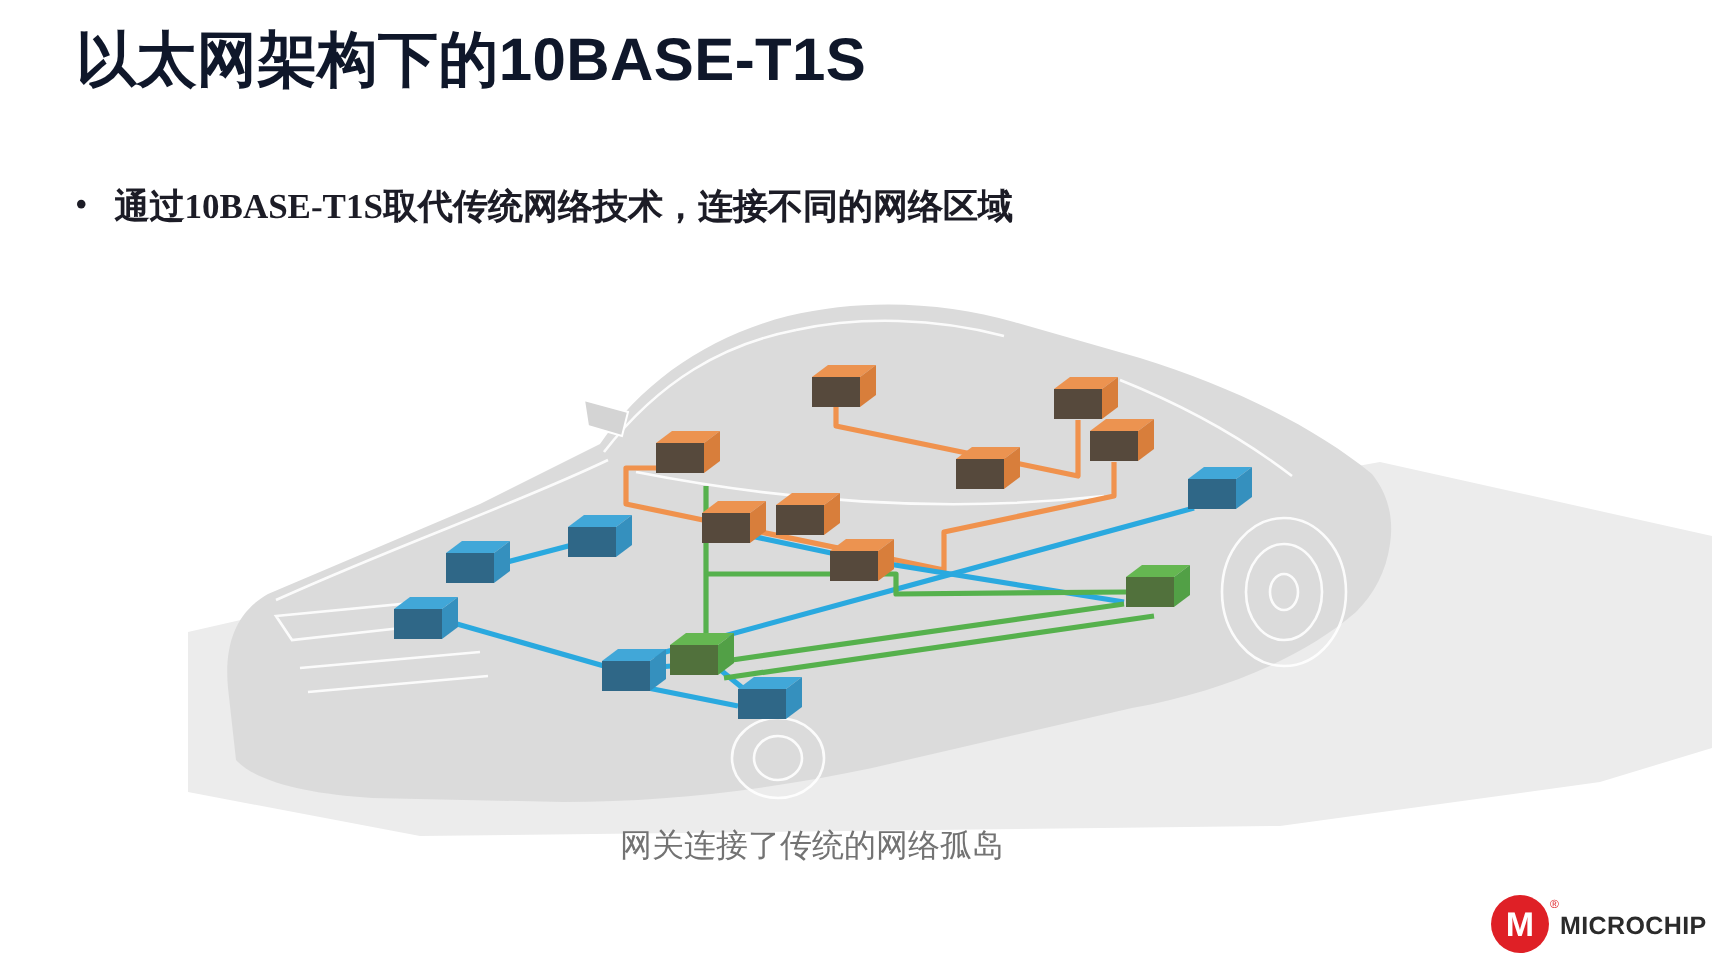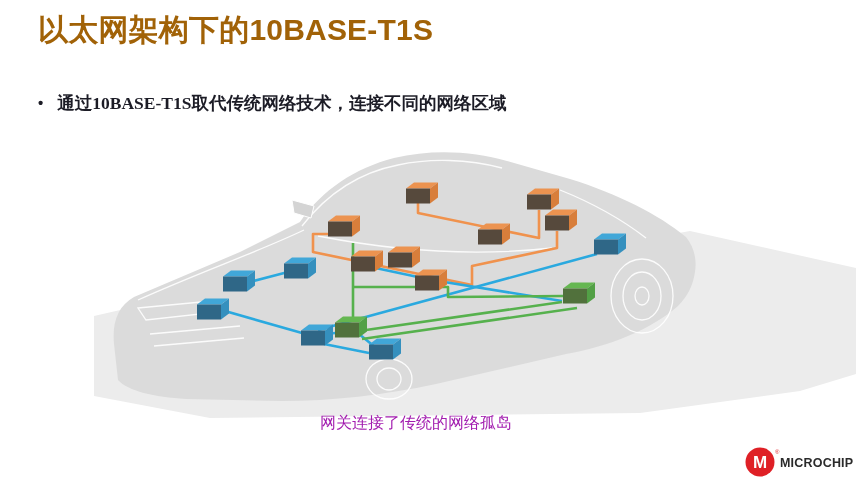--- a/index.html
+++ b/index.html
@@ -1,26 +1,26 @@
 <!DOCTYPE html>
 <html><head>
 <meta charset="utf-8">
 <style>
   html,body{margin:0;padding:0;background:#fff;}
   .page{position:relative;width:856px;height:482px;background:#ffffff;overflow:hidden;
         font-family:"Liberation Sans",sans-serif;}
   .title{position:absolute;left:38px;top:10px;font-size:30px;font-weight:bold;
-         color:#a16207;letter-spacing:0.2px;white-space:nowrap;}
+         color:#0f172a;letter-spacing:0.2px;white-space:nowrap;}
   .bullet-row{position:absolute;left:38px;top:91px;display:flex;align-items:flex-start;
               font-size:17.5px;font-weight:bold;color:#1C1C26;}
   .bullet-dot{font-size:15px;line-height:24px;margin-right:14px;}
   .bullet-text{line-height:24px;white-space:nowrap;font-family:Liberation Serif, serif;}
   .diagram-svg{position:absolute;left:0;top:0;width:856px;height:482px;}
-  .caption{position:absolute;left:86px;top:413px;width:660px;text-align:center;
-           font-size:16px;color:#a21caf;}
+  .caption{position:absolute;left:76px;top:413px;width:660px;text-align:center;
+           font-size:16px;color:#737373;}
   .logo{position:absolute;left:741px;top:444px;width:115px;height:36px;}
 </style>
 </head>
 <body>
 
 <div class="page">
 
   <div class="title">以太网架构下的10BASE-T1S</div>
 
   <div class="bullet-row">

